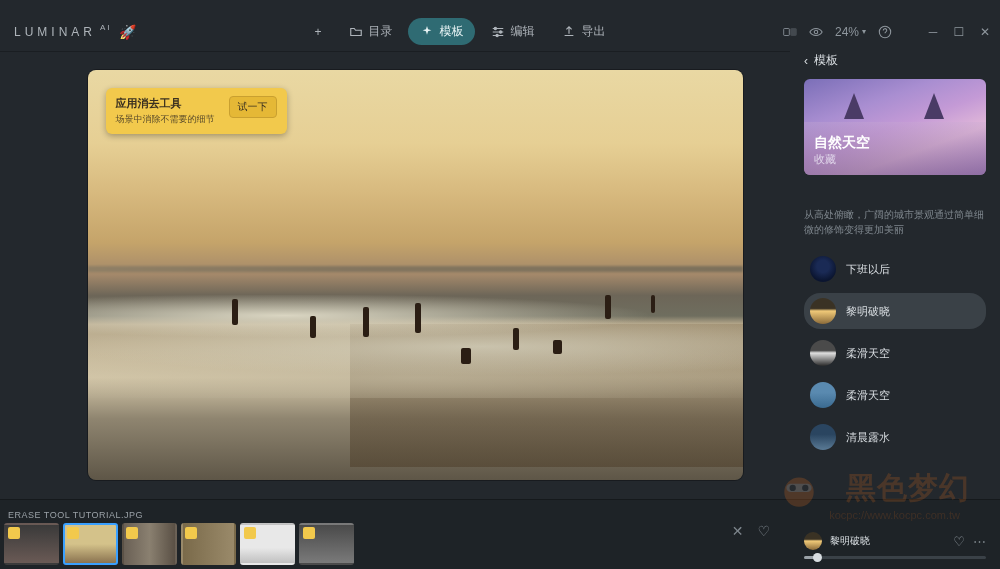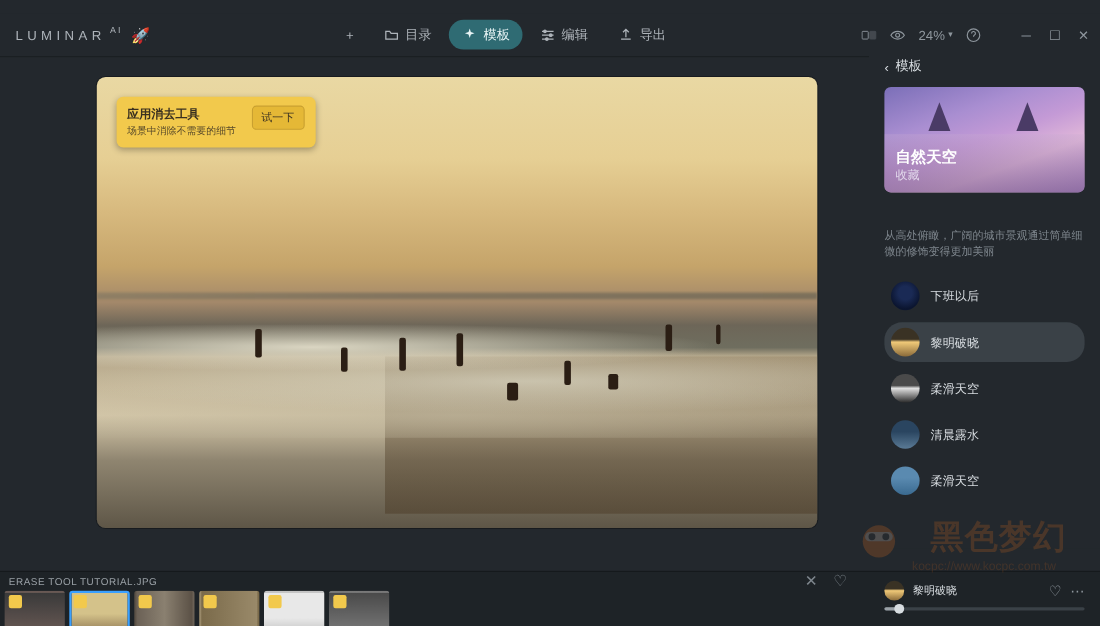--- a/index.html
+++ b/index.html
@@ -106,23 +106,23 @@
     background-size: cover;
   }
   .th-1 { background: radial-gradient(circle at 50% 40%, #1a2a55 30%, #0b1530 70%); }
   .th-2 { background: linear-gradient(to bottom, #3a3224 40%, #f0c978 50%, #8b6b3a 100%); }
   .th-3 { background: linear-gradient(to bottom, #4a4a4a 40%, #e0e0e0 50%, #2a2a2a 100%); }
   .th-4 { background: linear-gradient(to bottom, #2a4560 40%, #5a7a95 100%); }
   .th-5 { background: linear-gradient(to bottom, #5a8ab0 40%, #3a6a90 100%); }
 
   
   .filmstrip {
-    position: absolute; bottom: 0; left: 0; right: 0; height: 50px;
+    position: absolute; bottom: 0; left: 0; right: 0; height: 70px;
     background: #1e2327; border-top: 1px solid #15191c;
-    display: flex; align-items: flex-start;
+    display: flex; align-items: flex-end;
   }
   .fs-left { flex: 1; padding: 4px 0 4px 4px; }
   .fs-filename { font-size: 9px; color: #9aa1a7; letter-spacing: .5px; margin: 0 0 3px 4px; }
   .fs-thumbs { display: flex; gap: 4px; }
   .fs-thumb {
     width: 55px; height: 42px; border-radius: 3px; position: relative; cursor: pointer;
     background: #555; border: 2px solid transparent;
   }
   .fs-thumb.active { border-color: #3aa0ff; }
   .fs-badge {
@@ -282,26 +282,26 @@
       </div>
       <div class="preset-item selected">
         <div class="preset-thumb th-2"></div>
         <span>黎明破晓</span>
       </div>
       <div class="preset-item">
         <div class="preset-thumb th-3"></div>
         <span>柔滑天空</span>
       </div>
       <div class="preset-item">
+        <div class="preset-thumb th-5"></div>
+        <span>柔滑天空</span>
+      </div>
+      <div class="preset-item">
         <div class="preset-thumb th-4"></div>
         <span>清晨露水</span>
-      </div>
-      <div class="preset-item">
-        <div class="preset-thumb th-5"></div>
-        <span>柔滑天空</span>
       </div>
     </div>
   </div>
 </div>
 
 <div class="filmstrip">
   <div class="fs-left">
     <div class="fs-filename">ERASE TOOL TUTORIAL.JPG</div>
     <div class="fs-thumbs">
       <div class="fs-thumb ft-0">

